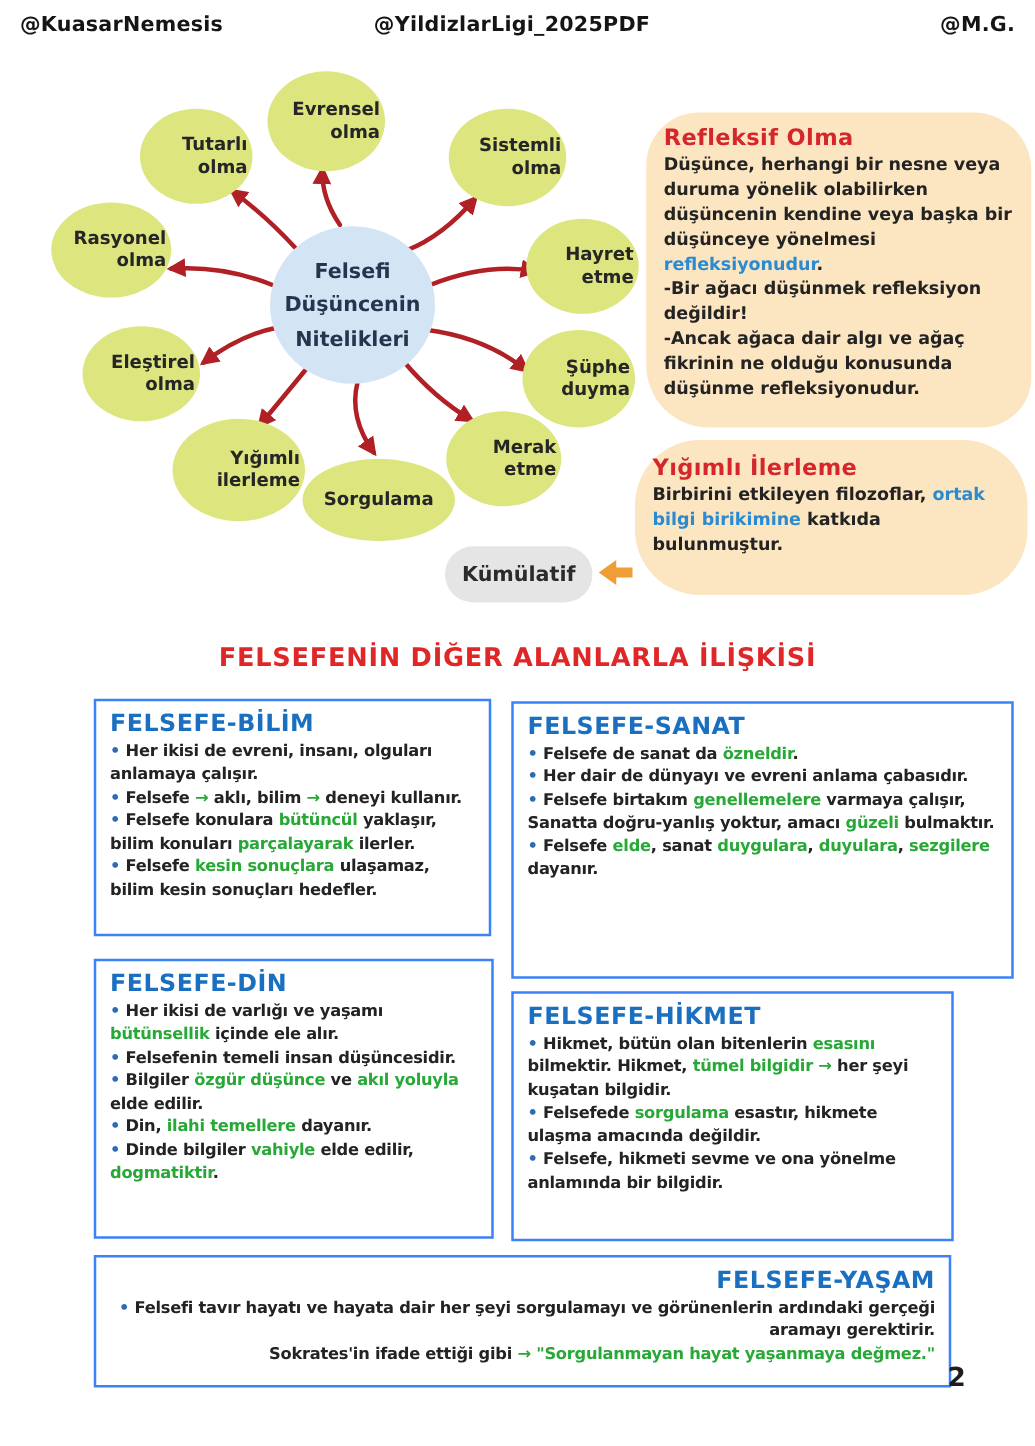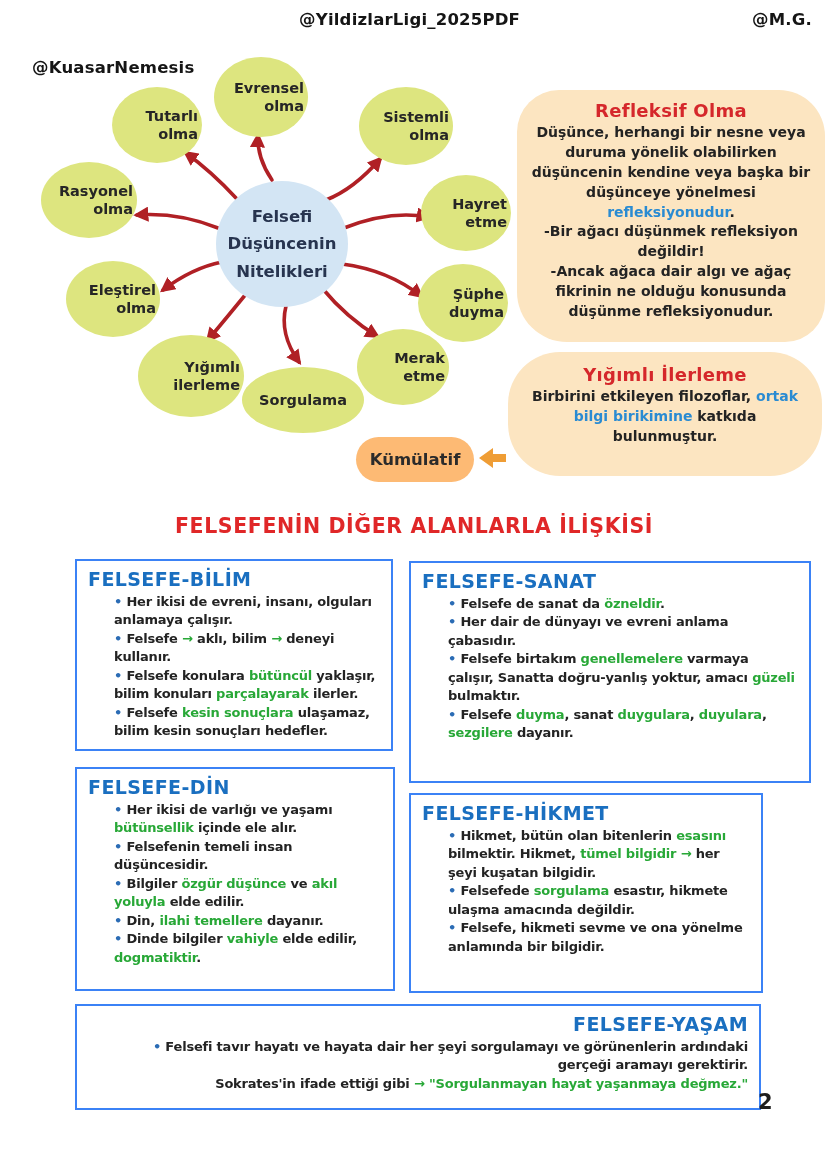--- a/index.html
+++ b/index.html
@@ -2,21 +2,21 @@
 <html lang="tr"><head>
 <meta charset="utf-8">
 <style>
   html,body{margin:0;padding:0;}
   body{background:#ffffff;font-family:"DejaVu Sans","Liberation Sans",sans-serif;}
   .page{position:relative;width:828px;height:1157px;background:#ffffff;overflow:hidden;}
 
   
   .header{position:absolute;left:0;top:10px;width:100%;height:26px;}
   .header span{position:absolute;font-size:16.5px;font-weight:700;color:#151515;letter-spacing:0.2px;}
-  .h-left{left:32px;margin-top:48px;}
+  .h-left{left:16px;}
   .h-center{left:50%;transform:translateX(-52%);}
   .h-right{right:16px;}
 
   
   .mindmap{position:absolute;left:0;top:40px;width:520px;height:470px;}
   .arrows{position:absolute;left:0;top:0;pointer-events:none;}
   .node{position:absolute;background:#dde57f;border-radius:50%;display:flex;align-items:center;justify-content:center;
         text-align:right;font-weight:700;font-size:14.5px;color:#262626;line-height:1.25;padding:4px;box-sizing:border-box;}
   .n0{left:112px;top:47px;width:90px;height:76px;}
   .n1{left:214px;top:17px;width:94px;height:80px;}
@@ -26,42 +26,42 @@
   .n5{left:66px;top:221px;width:94px;height:76px;}
   .n6{left:418px;top:224px;width:90px;height:78px;}
   .n7{left:138px;top:295px;width:106px;height:82px;}
   .n8{left:242px;top:327px;width:122px;height:66px;border-radius:50%;}
   .n9{left:357px;top:289px;width:92px;height:76px;}
   .cnode{position:absolute;left:216px;top:141px;width:132px;height:126px;background:#d3e5f4;border-radius:50%;
          display:flex;align-items:center;justify-content:center;text-align:center;white-space:pre-line;
          font-weight:700;font-size:16.5px;line-height:1.65;color:#27344f;}
 
   
-  .callout{position:absolute;background:#fce5c1;box-sizing:border-box;text-align:center;color:#232323;}
+  .callout{position:absolute;background:#fce5c1;box-sizing:border-box;text-align:left;color:#232323;}
   .co1{left:517px;top:90px;width:308px;height:252px;border-radius:42px 46px 40px 50px;padding:10px 14px;}
   .co2{left:508px;top:352px;width:314px;height:124px;border-radius:52px;padding:12px 14px;}
   .co-title{font-size:18px;font-weight:700;color:#d5272b;margin-bottom:2px;letter-spacing:0.3px;}
   .co-body{font-size:14px;font-weight:700;line-height:1.42;}
   .para{margin:0;}
 
-  .kumulatif{position:absolute;left:356px;top:437px;width:118px;height:45px;background:#fdba74;border-radius:23px;
+  .kumulatif{position:absolute;left:356px;top:437px;width:118px;height:45px;background:#e5e5e5;border-radius:23px;
              display:flex;align-items:center;justify-content:center;font-size:16.5px;font-weight:700;color:#2b2b2b;}
   .kum-arrow{position:absolute;left:478px;top:446px;}
 
   
   .sec-title{position:absolute;left:0;top:514px;width:100%;text-align:center;font-size:20.5px;font-weight:700;
              color:#e02728;letter-spacing:0.6px;}
   .box{position:absolute;background:#ffffff;border:2px solid #3b82f6;box-sizing:border-box;padding:7px 11px 8px 11px;}
   .b0{left:75px;top:559px;width:318px;min-height:190px;}
   .b1{left:409px;top:561px;width:402px;min-height:222px;}
   .b2{left:75px;top:767px;width:320px;min-height:224px;}
   .b3{left:409px;top:793px;width:354px;min-height:200px;}
   .b4{left:75px;top:1004px;width:686px;min-height:106px;text-align:right;}
   .box-title{font-size:19px;font-weight:700;color:#1a6fc0;letter-spacing:0.4px;margin-bottom:3px;}
-  .box-body{font-size:13px;font-weight:700;color:#232323;line-height:1.42;letter-spacing:-0.2px;margin-left:26px;}
+  .box-body{font-size:13px;font-weight:700;color:#232323;line-height:1.42;letter-spacing:-0.2px;}
   .bline{margin:0;}
   .dot{color:#2b6cb5;}
   .c-g{color:#28a837;}
   .c-b{color:#2a8bd2;}
 
   .pagenum{position:absolute;left:758px;top:1090px;font-size:21px;font-weight:700;color:#1d1d1d;}
 </style>
 </head>
 <body>
 
@@ -140,21 +140,21 @@
         <div class="bline"><span class="dot">• </span><span>Felsefe </span><span class="c-g">kesin sonuçlara</span><span> ulaşamaz, bilim kesin sonuçları hedefler.</span></div>
       </div>
   </div>
 
   <div class="box b1">
     <div class="box-title">FELSEFE-SANAT</div>
     <div class="box-body">
         <div class="bline"><span class="dot">• </span><span>Felsefe de sanat da </span><span class="c-g">özneldir</span><span>.</span></div>
         <div class="bline"><span class="dot">• </span><span>Her dair de dünyayı ve evreni anlama çabasıdır.</span></div>
         <div class="bline"><span class="dot">• </span><span>Felsefe birtakım </span><span class="c-g">genellemelere</span><span> varmaya çalışır, Sanatta doğru-yanlış yoktur, amacı </span><span class="c-g">güzeli</span><span> bulmaktır.</span></div>
-        <div class="bline"><span class="dot">• </span><span>Felsefe </span><span class="c-g">duyma</span><span>, sanat </span><span class="c-g">duygulara</span><span>, </span><span class="c-g">duyulara</span><span>, </span><span class="c-g">sezgilere</span><span> dayanır.</span></div>
+        <div class="bline"><span class="dot">• </span><span>Felsefe </span><span class="c-g">elde</span><span>, sanat </span><span class="c-g">duygulara</span><span>, </span><span class="c-g">duyulara</span><span>, </span><span class="c-g">sezgilere</span><span> dayanır.</span></div>
       </div>
   </div>
 
   <div class="box b2">
     <div class="box-title">FELSEFE-DİN</div>
     <div class="box-body">
         <div class="bline"><span class="dot">• </span><span>Her ikisi de varlığı ve yaşamı </span><span class="c-g">bütünsellik</span><span> içinde ele alır.</span></div>
         <div class="bline"><span class="dot">• </span><span>Felsefenin temeli insan düşüncesidir.</span></div>
         <div class="bline"><span class="dot">• </span><span>Bilgiler </span><span class="c-g">özgür düşünce</span><span> ve </span><span class="c-g">akıl yoluyla</span><span> elde edilir.</span></div>
         <div class="bline"><span class="dot">• </span><span>Din, </span><span class="c-g">ilahi temellere</span><span> dayanır.</span></div>

